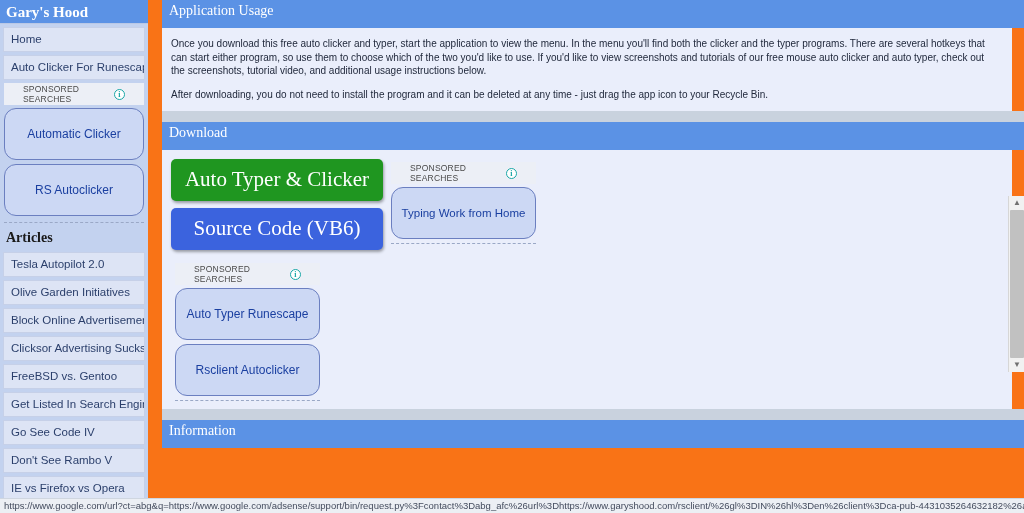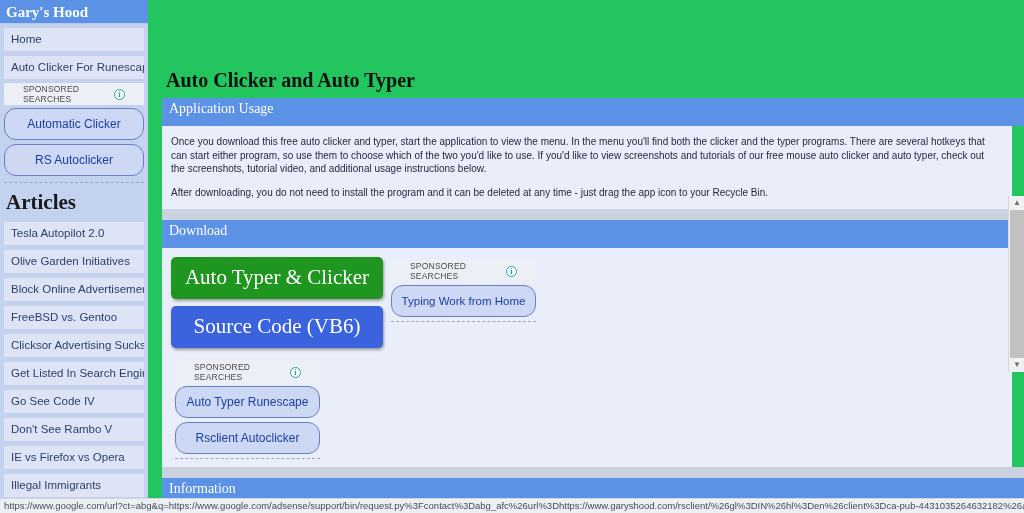--- a/index.html
+++ b/index.html
@@ -6,21 +6,21 @@
   html, body {
     margin: 0; padding: 0;
     width: 1024px; height: 513px;
     overflow: hidden;
     background: #c9d2de;
     font-family: "Liberation Sans", sans-serif;
   }
   #page {
     position: relative;
     width: 1024px; height: 513px;
-    background: #22c55e;
+    background: #f97316;
   }
 
   
   #sidebar {
     position: absolute;
     left: 0; top: 0;
     width: 148px;
     height: 498px;
     background: #c3d2ef;
     overflow: hidden;
@@ -86,33 +86,33 @@
     background: #ffffff;
     flex: none;
     cursor: pointer;
   }
   .spons-pill {
     display: block;
     text-align: center;
     color: #1a3fa0;
     font-size: 12px;
     line-height: 14px;
-    padding: 8px 4px;
+    padding: 18px 4px;
     margin-bottom: 4px;
     border: 1px solid #6b7fc0;
     border-radius: 12px;
     background: #ccd8f4;
     white-space: nowrap;
     overflow: hidden;
     cursor: pointer;
   }
 
   .articles-head {
     font-family: "Liberation Serif", serif;
-    font-size: 21px;
+    font-size: 14px;
     font-weight: bold;
     color: #1a1a1a;
     padding: 3px 0 3px 6px;
   }
 
   
   #main {
     position: absolute;
     left: 162px; top: 0;
     width: 862px;
@@ -239,34 +239,33 @@
           <div class="spons-pill">RS Autoclicker</div>
         </div>
     </div>
 
     <div class="articles-head">Articles</div>
 
     <div id="articles-list">
         <div class="nav-link">Tesla Autopilot 2.0</div>
         <div class="nav-link">Olive Garden Initiatives</div>
         <div class="nav-link">Block Online Advertisements</div>
+        <div class="nav-link">Clicksor Advertising Sucks</div>
         <div class="nav-link">FreeBSD vs. Gentoo</div>
-        <div class="nav-link">Clicksor Advertising Sucks</div>
         <div class="nav-link">Get Listed In Search Engines</div>
         <div class="nav-link">Go See Code IV</div>
         <div class="nav-link">Don't See Rambo V</div>
         <div class="nav-link">IE vs Firefox vs Opera</div>
         <div class="nav-link">Illegal Immigrants</div>
         <div class="nav-link">John Kerry Hates The Troops</div>
       </div>
   </div>
 
   <div id="main">
 
-    <h1 class="page-title">Auto Clicker and Auto Typer</h1>
 
     <div class="sec-head">Application Usage</div>
     <div class="sec-body">
       <p>Once you download this free auto clicker and typer, start the application to view the menu. In the menu you'll find both the clicker and the typer programs. There are several hotkeys that can start either program, so use them to choose which of the two you'd like to use. If you'd like to view screenshots and tutorials of our free mouse auto clicker and auto typer, check out the screenshots, tutorial video, and additional usage instructions below.</p>
       <p>After downloading, you do not need to install the program and it can be deleted at any time - just drag the app icon to your Recycle Bin.</p>
     </div>
 
     <div class="gap"></div>
 
     <div class="sec-head">Download</div>

